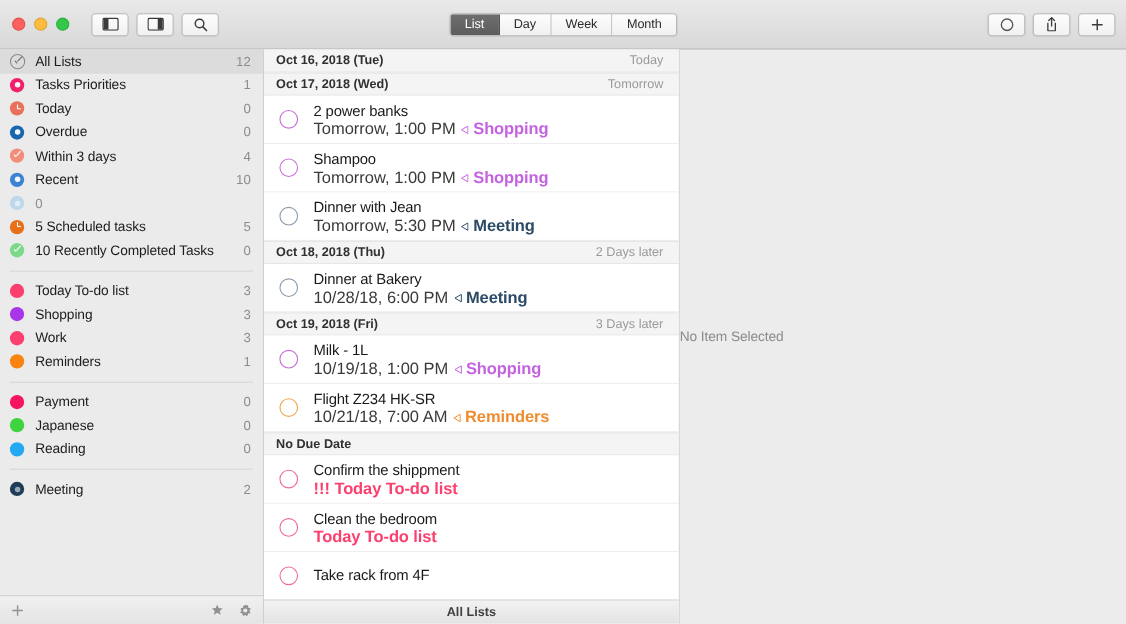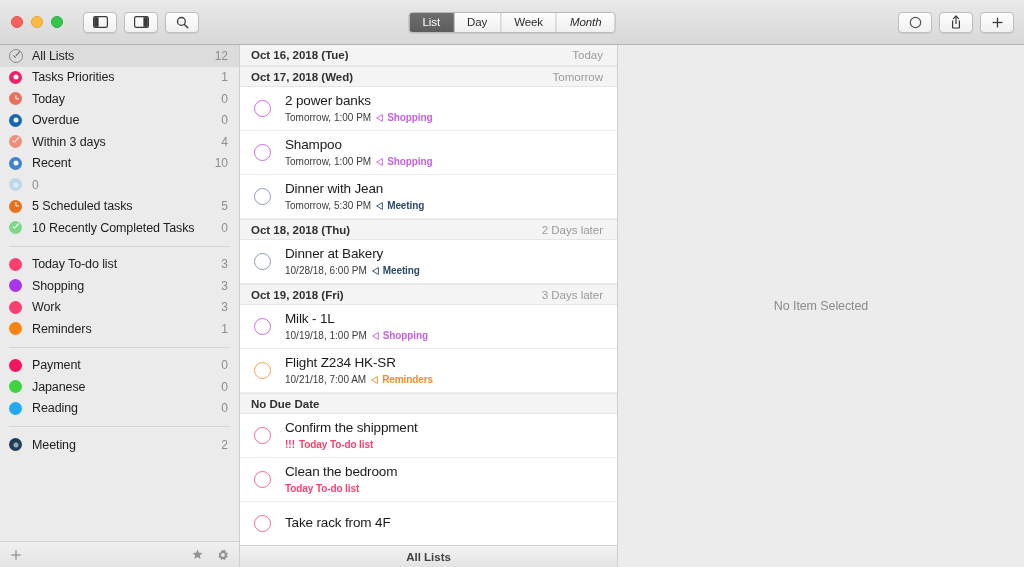--- a/index.html
+++ b/index.html
@@ -52,21 +52,21 @@
     box-shadow: 0 0.5px 1px rgba(0,0,0,0.08);
   }
   .seg {
     padding: 0 13px; height: 100%;
     display: flex; align-items: center; justify-content: center;
     font-size: 11.5px; color: #2b2b2b;
     background: linear-gradient(to bottom, #fdfdfd, #f0f0f0);
     border-right: 1px solid #c4c4c4;
     letter-spacing: -0.1px;
   }
-  .seg:last-child { border-right: none; font-style: italic; }
+  .seg:last-child { border-right: none; }
   .seg.active {
     background: linear-gradient(to bottom, #6e6e6e, #5d5d5d);
     color: #fff;
     border-right-color: #555;
   }
 
   .tb-right {
     position: absolute; right: 10px; top: 0; height: 100%;
     display: flex; align-items: center; gap: 7px;
   }
@@ -180,39 +180,39 @@
     border-bottom: 1px solid #ededed;
     background: #fff;
   }
   .task-check {
     width: 17px; height: 17px; border-radius: 50%;
     border: 1.4px solid #c96ed8;
     margin-right: 14px; flex: 0 0 auto;
   }
   .task-body { display: flex; flex-direction: column; justify-content:center; gap:2px; min-width:0; }
   .task-title { font-size: 13.5px; color: #1a1a1a; letter-spacing: -0.15px; line-height: 16px;}
-  .task-meta { font-size: 10px; color: #3a3a3a; display: flex; align-items: center; line-height: 13px;}
+  .task-meta { font-size: 15px; color: #3a3a3a; display: flex; align-items: center; line-height: 13px;}
   .task-time { margin-right: 5px; }
   .tagflag { margin-right: 4px; display:flex; align-items:center; }
   .task-tag { font-weight: bold; letter-spacing: -0.1px; }
   .bang { font-weight: bold; margin-right: 4px; }
 
   .tl-bottom {
     height: 22px; min-height:22px;
     background: linear-gradient(to bottom,#f2f2f2,#e3e3e3);
     border-top: 1px solid #d2d2d2;
     display: flex; align-items: center; justify-content: center;
     font-size: 11.5px; font-weight: bold; color: #414141;
   }
 
   
   .detail {
     flex: 1;
     background: #ececec;
-    display: flex; align-items: center; justify-content: center;
+    display: flex; align-items: center; 
   }
   .detail-empty { font-size: 12.5px; color: #8b8b8b; letter-spacing: -0.1px; }
 </style>
 </head>
 <body>
 
 <div id="app">
 
   <div class="titlebar">
     <div class="traffic">

